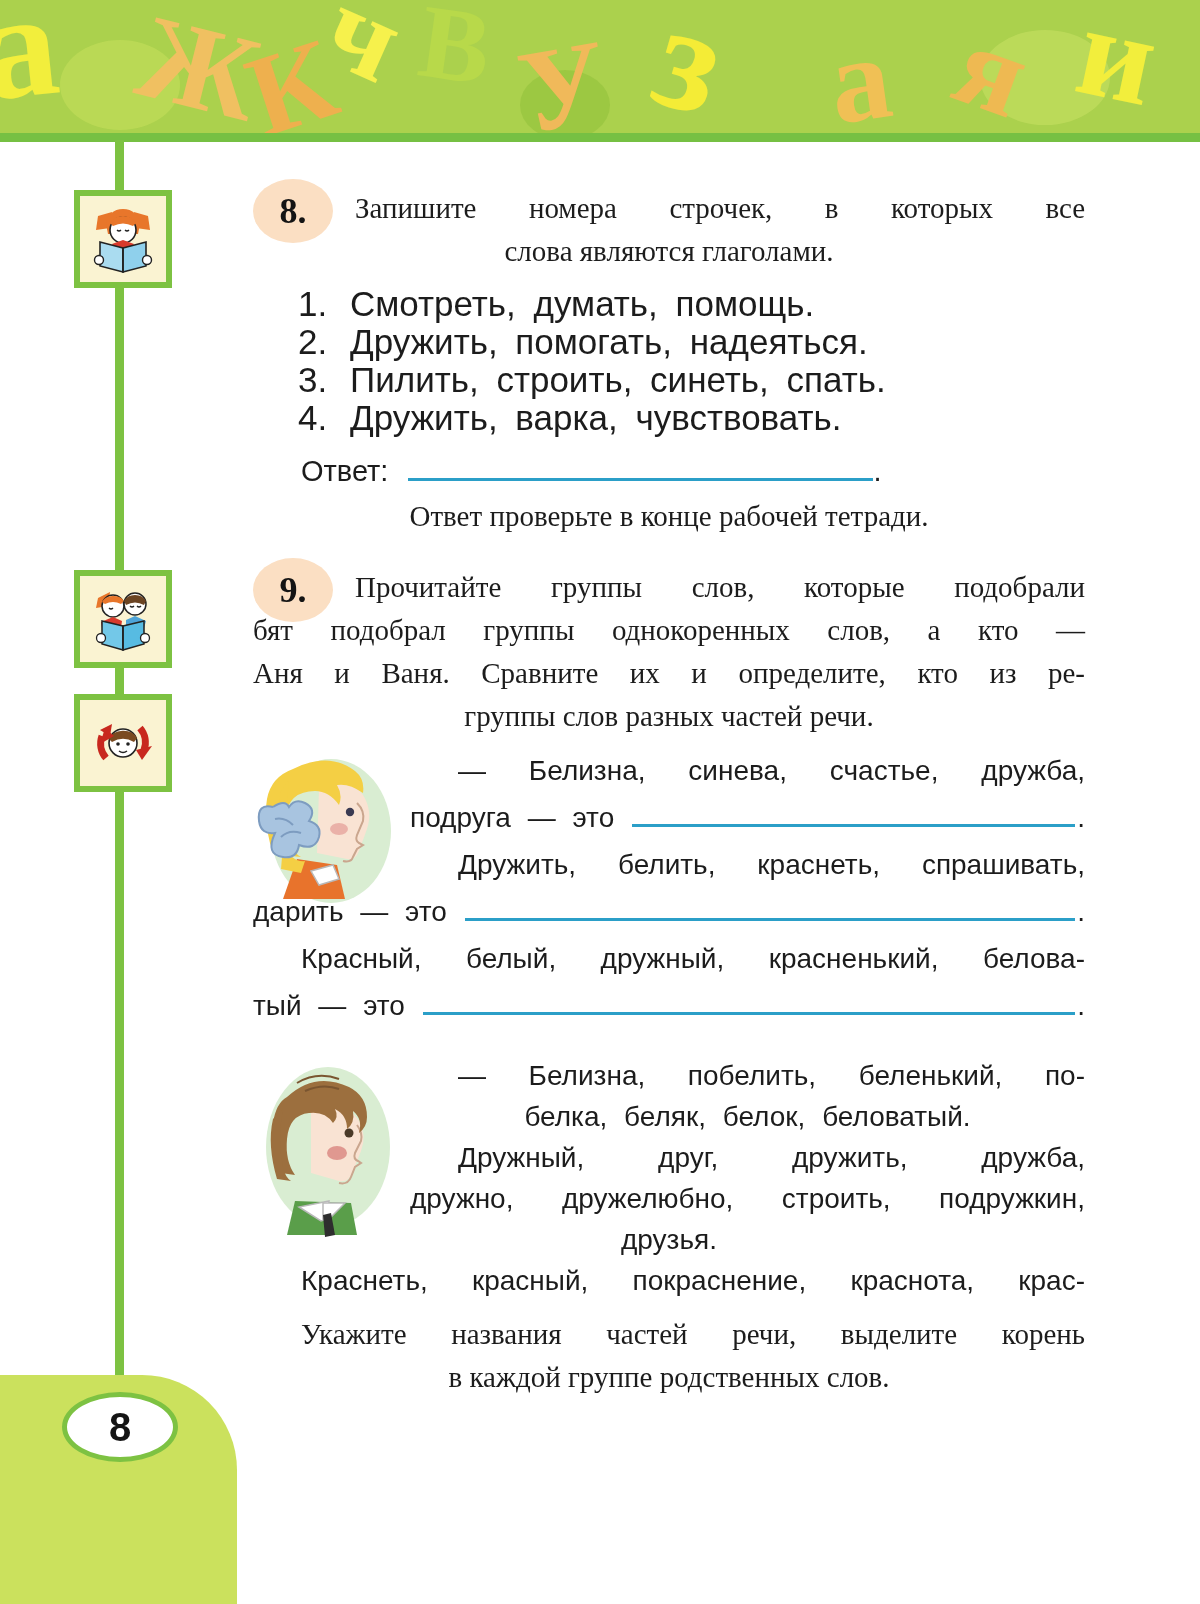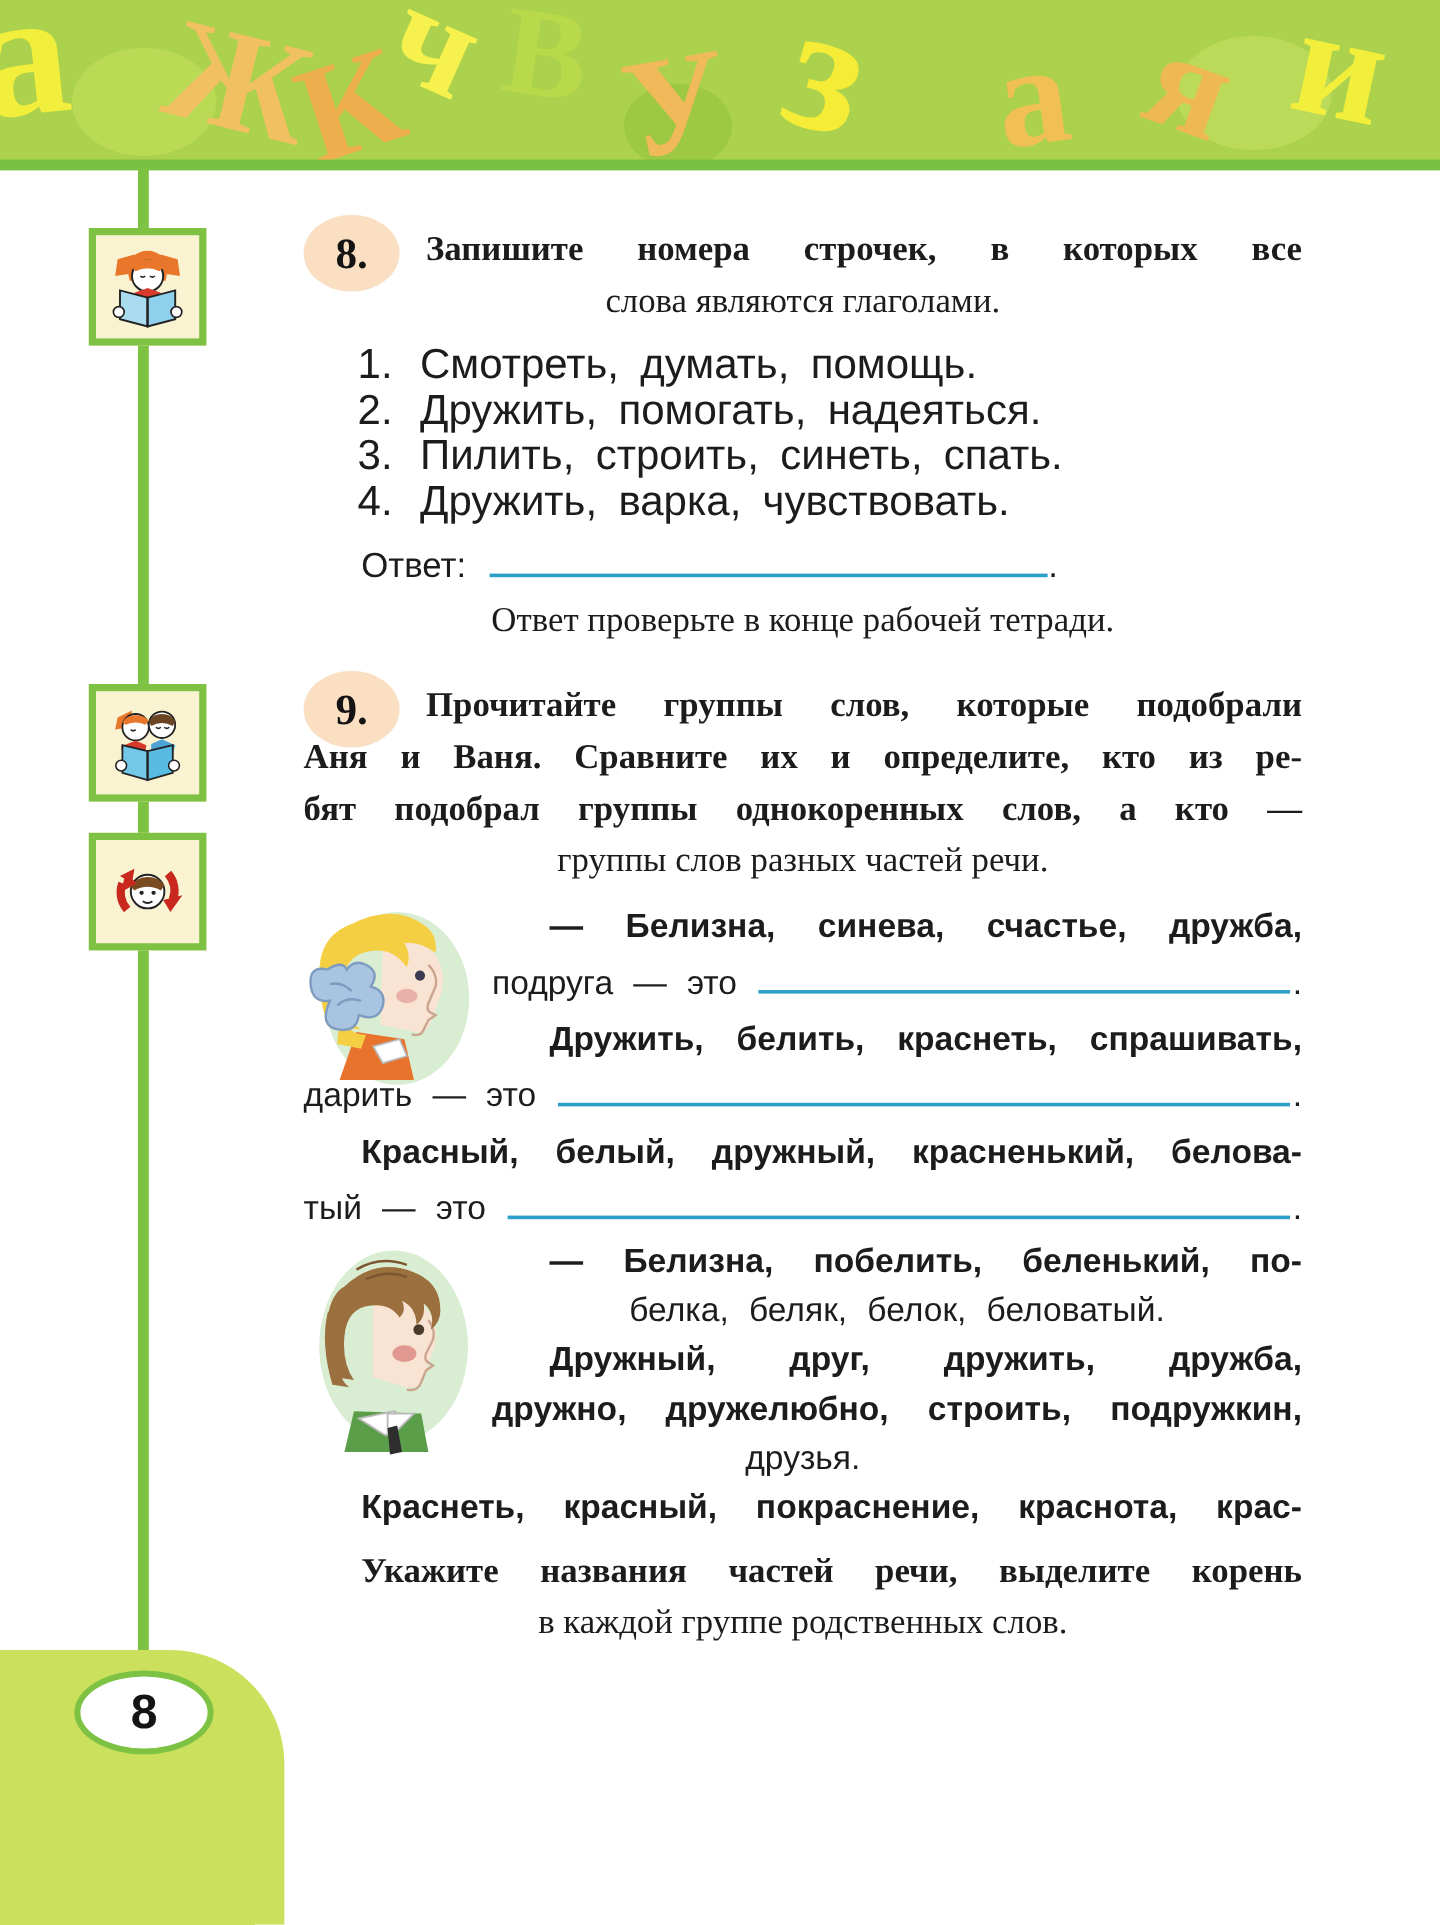--- a/index.html
+++ b/index.html
@@ -38,40 +38,40 @@
 
   
   .content{position:absolute;left:253px;top:142px;width:832px;}
 
   .ex-header{position:relative;}
   .badge{position:absolute;left:0;top:-8px;width:80px;height:64px;
          background:#fbdfc3;border-radius:50%;display:flex;align-items:center;
          justify-content:center;font-family:"Liberation Serif",serif;
          font-weight:bold;font-size:36px;color:#141414;}
   .serif{font-family:"Liberation Serif",serif;font-size:29px;line-height:43px;}
-  .jline{display:block;text-align:justify;text-align-last:justify;font-weight:bold;}
+  .jline{display:block;text-align:justify;text-align-last:justify;}
   .lline{display:block;text-align:center;}
   .first-ex-line{margin-left:102px;}
 
   .ex8{margin-top:45px;}
   .word-list{margin-top:12px;}
   .list-row{font-size:35px;line-height:38px;padding-left:45px;word-spacing:8px;}
   .list-row .num{display:inline-block;width:52px;word-spacing:0;}
 
   .answer-row{margin-top:11px;display:flex;align-items:baseline;
               font-size:29px;line-height:44px;padding-left:48px;}
   .answer-row .blank{width:465px;border-bottom:3px solid #2b9fc8;height:30px;
                      margin-left:20px;}
   .note{margin-top:2px;}
 
   .ex9{margin-top:28px;}
 
   .dialog{position:relative;}
   .anya-block{margin-top:9px;}
-  .vanya-block{}
+  .vanya-block{margin-top:26px;}
   .avatar{position:absolute;left:0;top:2px;}
   .dline{font-size:28px;word-spacing:9px;}
   .anya-block .dline{line-height:47px;}
   .vanya-block .dline{line-height:41px;}
   .with-avatar{margin-left:157px;}
   .indent{text-indent:48px;}
   .fill-line{display:flex;align-items:baseline;}
   .fill-line .blank{flex:1;border-bottom:3px solid #2b9fc8;height:30px;
                     margin-left:18px;min-width:60px;}
   .fill-line .tail{margin-left:2px;}
@@ -189,22 +189,22 @@
       <span class="tail">.</span>
     </div>
 
     <div class="note serif lline">Ответ проверьте в конце рабочей тетради.</div>
   </section>
 
   <section class="ex9">
     <div class="ex-header serif">
       <span class="badge">9.</span>
       <span class="jline first-ex-line">Прочитайте группы слов, которые подобрали</span>
+      <span class="jline">бят подобрал группы однокоренных слов, а кто —</span>
       <span class="jline">Аня и Ваня. Сравните их и определите, кто из ре-</span>
-      <span class="jline">бят подобрал группы однокоренных слов, а кто —</span>
       <span class="lline">группы слов разных частей речи.</span>
     </div>
 
     <div class="dialog anya-block">
       <svg class="avatar" width="140" height="165" viewBox="0 0 140 165">
         <ellipse cx="78" cy="82" rx="60" ry="72" fill="#d9edd2"></ellipse>
         <path d="M30 150 l14 -40 40 6 8 34 z" fill="#e8732c"></path>
         <path d="M58 122 l22 -6 6 14 -20 6 z" fill="#ffffff" stroke="#b9b9b9" stroke-width="1.5"></path>
         <path d="M66 40 q30 -14 44 6 q10 16 4 34 l-8 22 q-4 10 -12 8 l-30 -6 z" fill="#f9e3d3"></path>
         <path d="M104 54 q8 8 6 18 l-6 14 q-2 6 2 8 l4 2 -6 4 -4 8 q-2 6 -10 4" fill="none" stroke="#caa68e" stroke-width="2"></path>

